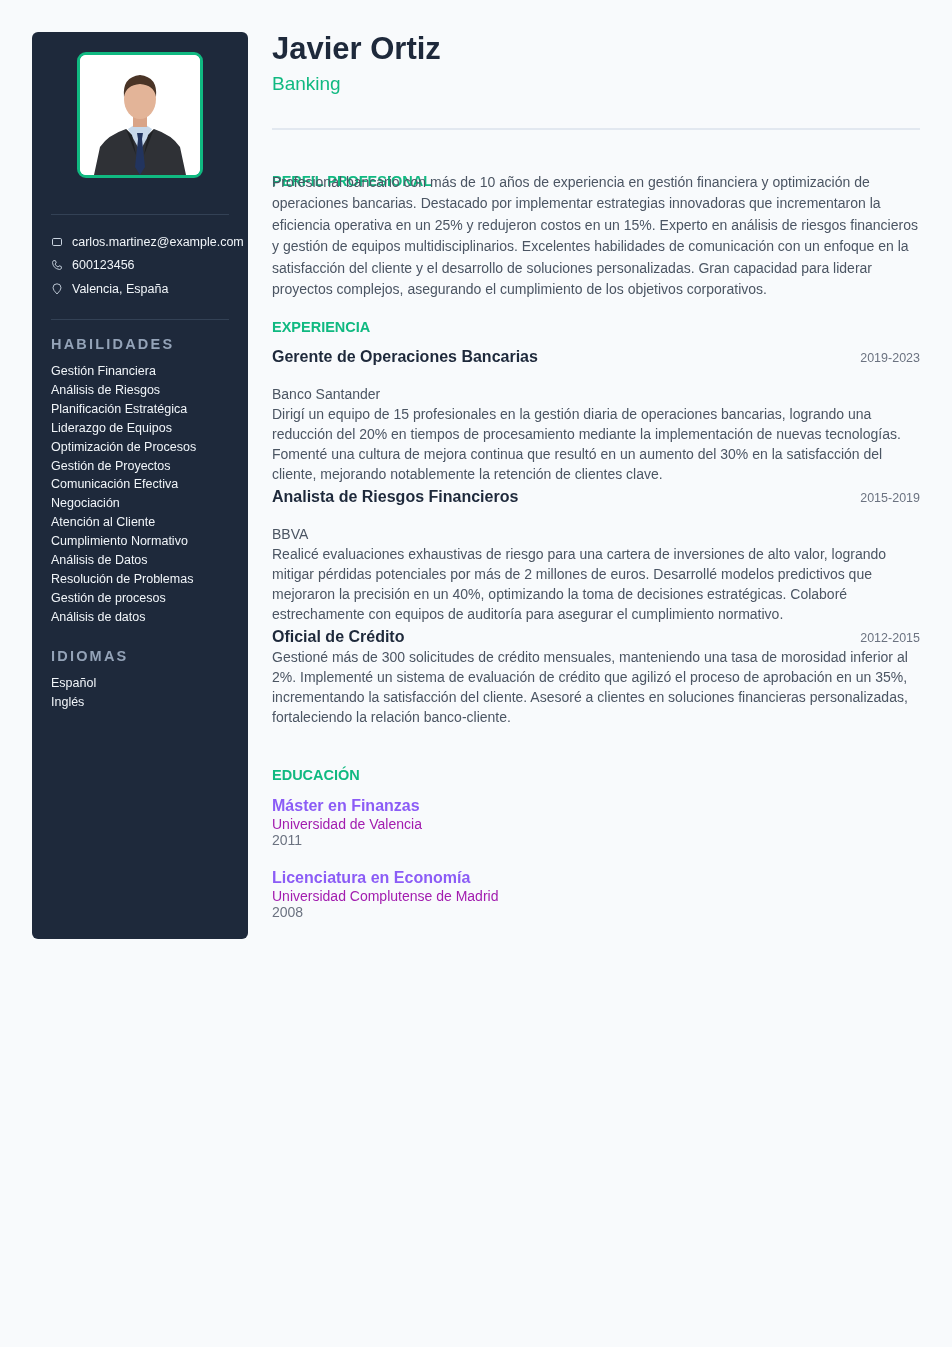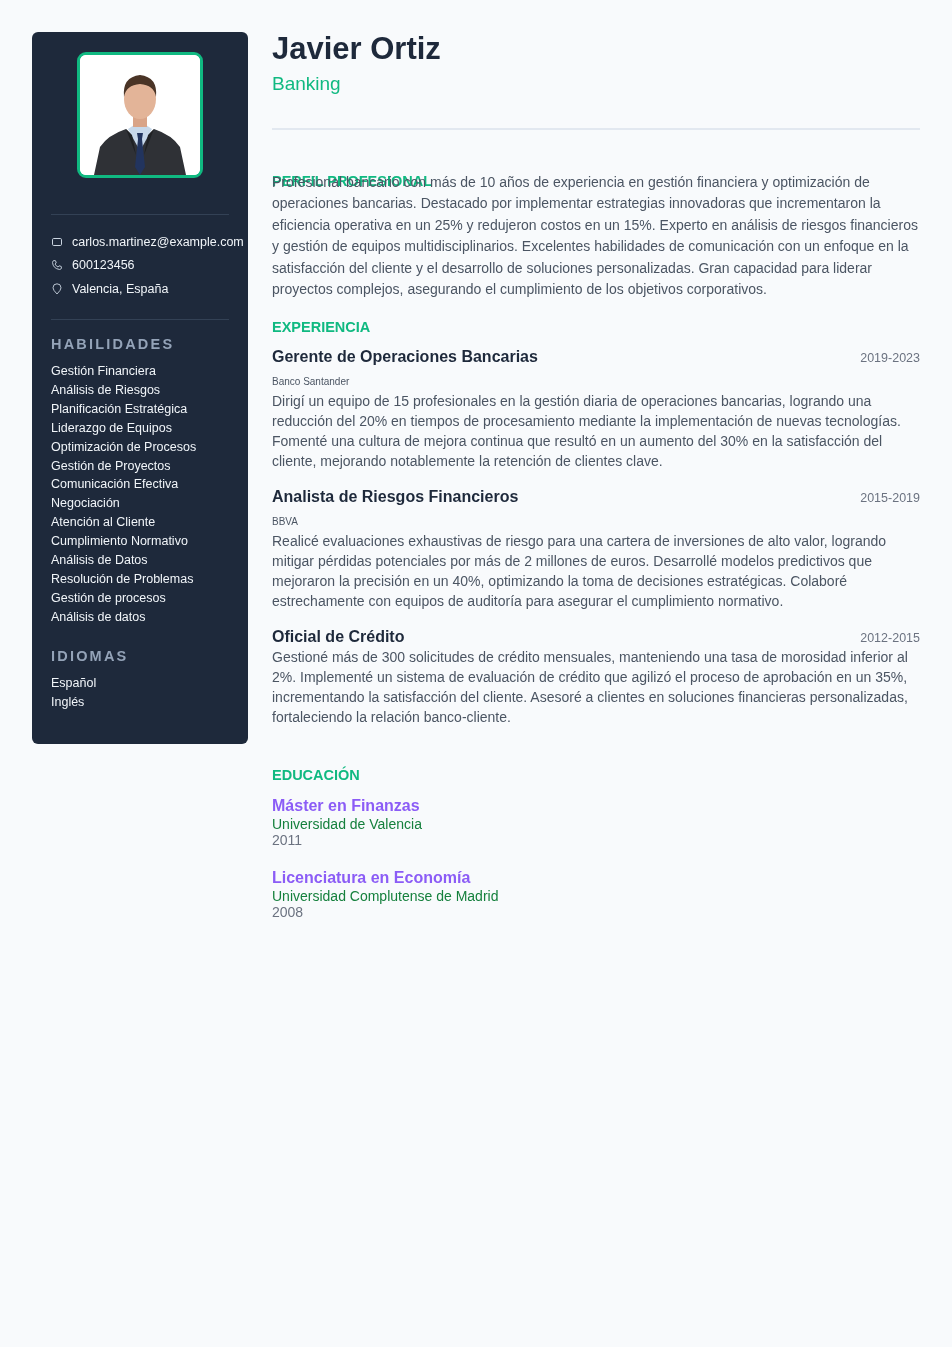--- a/index.html
+++ b/index.html
@@ -1,20 +1,20 @@
 <!DOCTYPE html>
 <html><head>
 <meta charset="utf-8">
 <style>
   * { box-sizing: border-box; margin: 0; padding: 0; }
   html, body { width: 952px; height: 1347px; background: #f8fafc; }
   body { font-family: "Liberation Sans", "DejaVu Sans", sans-serif; color: #1f2937; position: relative; }
 
   .sidebar {
-    position: absolute; left: 32px; top: 32px; width: 216px; height: 712px;
+    position: absolute; left: 32px; top: 32px; width: 216px; height: 907px;
     background: #1e293b; border-radius: 6px; color: #f1f5f9; padding-left: 8px;
   }
   .photo-frame {
     position: absolute; left: 45px; top: 20px; width: 126px; height: 126px;
     border: 3px solid #10b981; border-radius: 9px; background: #ffffff; overflow: hidden;
   }
   .photo-frame svg { width: 100%; height: 100%; display: block; }
 
   .divider { position: absolute; left: 19px; width: 178px; height: 1px; background: #334155; }
 
@@ -37,26 +37,26 @@
 
   .sec-title { position: absolute; left: 0; font-size: 14.5px; font-weight: bold; color: #10b981; }
   .para { font-size: 14px; line-height: 21.4px; color: #4b5563; }
 
   .summary { position: absolute; top: 140px; left: 0; width: 650px; }
 
   .job { position: absolute; left: 0; width: 648px; }
   .job-head { display: flex; justify-content: space-between; align-items: baseline; gap: 20px; }
   .job-title { font-size: 16px; font-weight: bold; color: #1e293b; }
   .job-dates { font-size: 12.5px; color: #6b7280; }
-  .job-company { font-size: 10px; color: #4b5563; margin-top: 7px; line-height: 17px; }
+  .job-company { font-size: 14px; color: #4b5563; margin-top: 20px; line-height: 17px; }
   .job-desc { font-size: 14px; line-height: 20px; color: #4b5563; margin-top: 1px; }
 
   .edu { position: absolute; left: 0; width: 648px; }
   .edu-degree { font-size: 16px; font-weight: bold; color: #8b5cf6; line-height: 19px; }
-  .edu-school { font-size: 14px; color: #15803d; line-height: 16px; margin-top: 1px; }
+  .edu-school { font-size: 14px; color: #a21caf; line-height: 16px; margin-top: 1px; }
   .edu-year { font-size: 14px; color: #6b7280; line-height: 16px; }
 </style>
 </head>
 <body>
 
 <aside class="sidebar">
   <div class="photo-frame">
     <svg viewBox="0 0 120 120">
       <rect width="120" height="120" fill="#ffffff"></rect>
 

